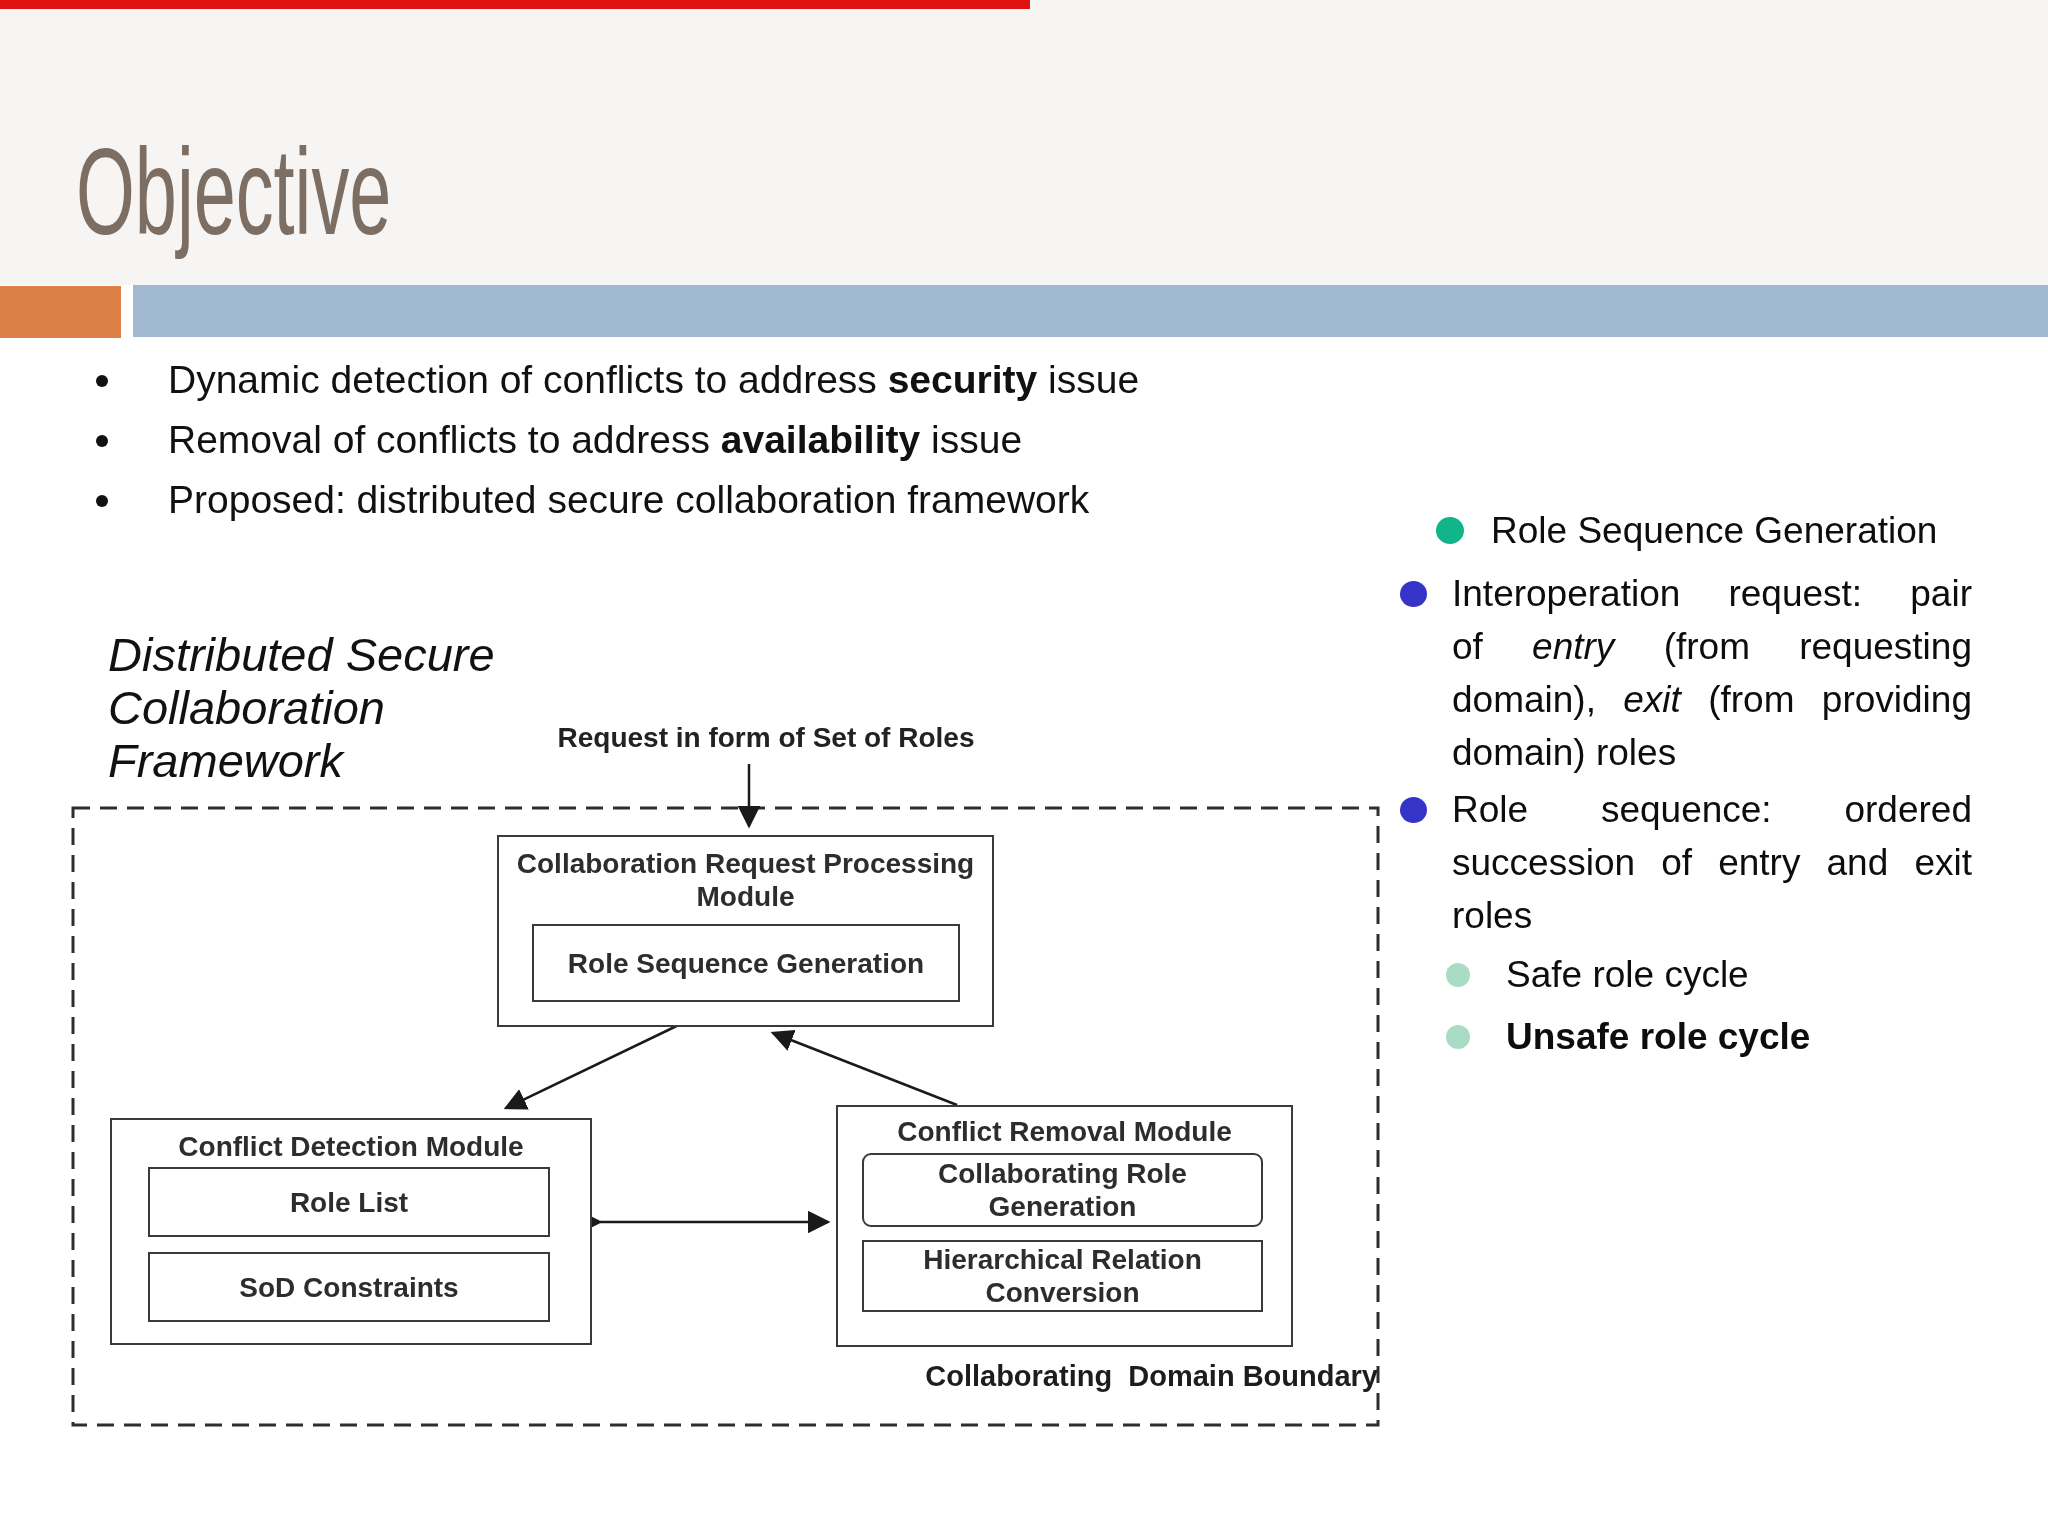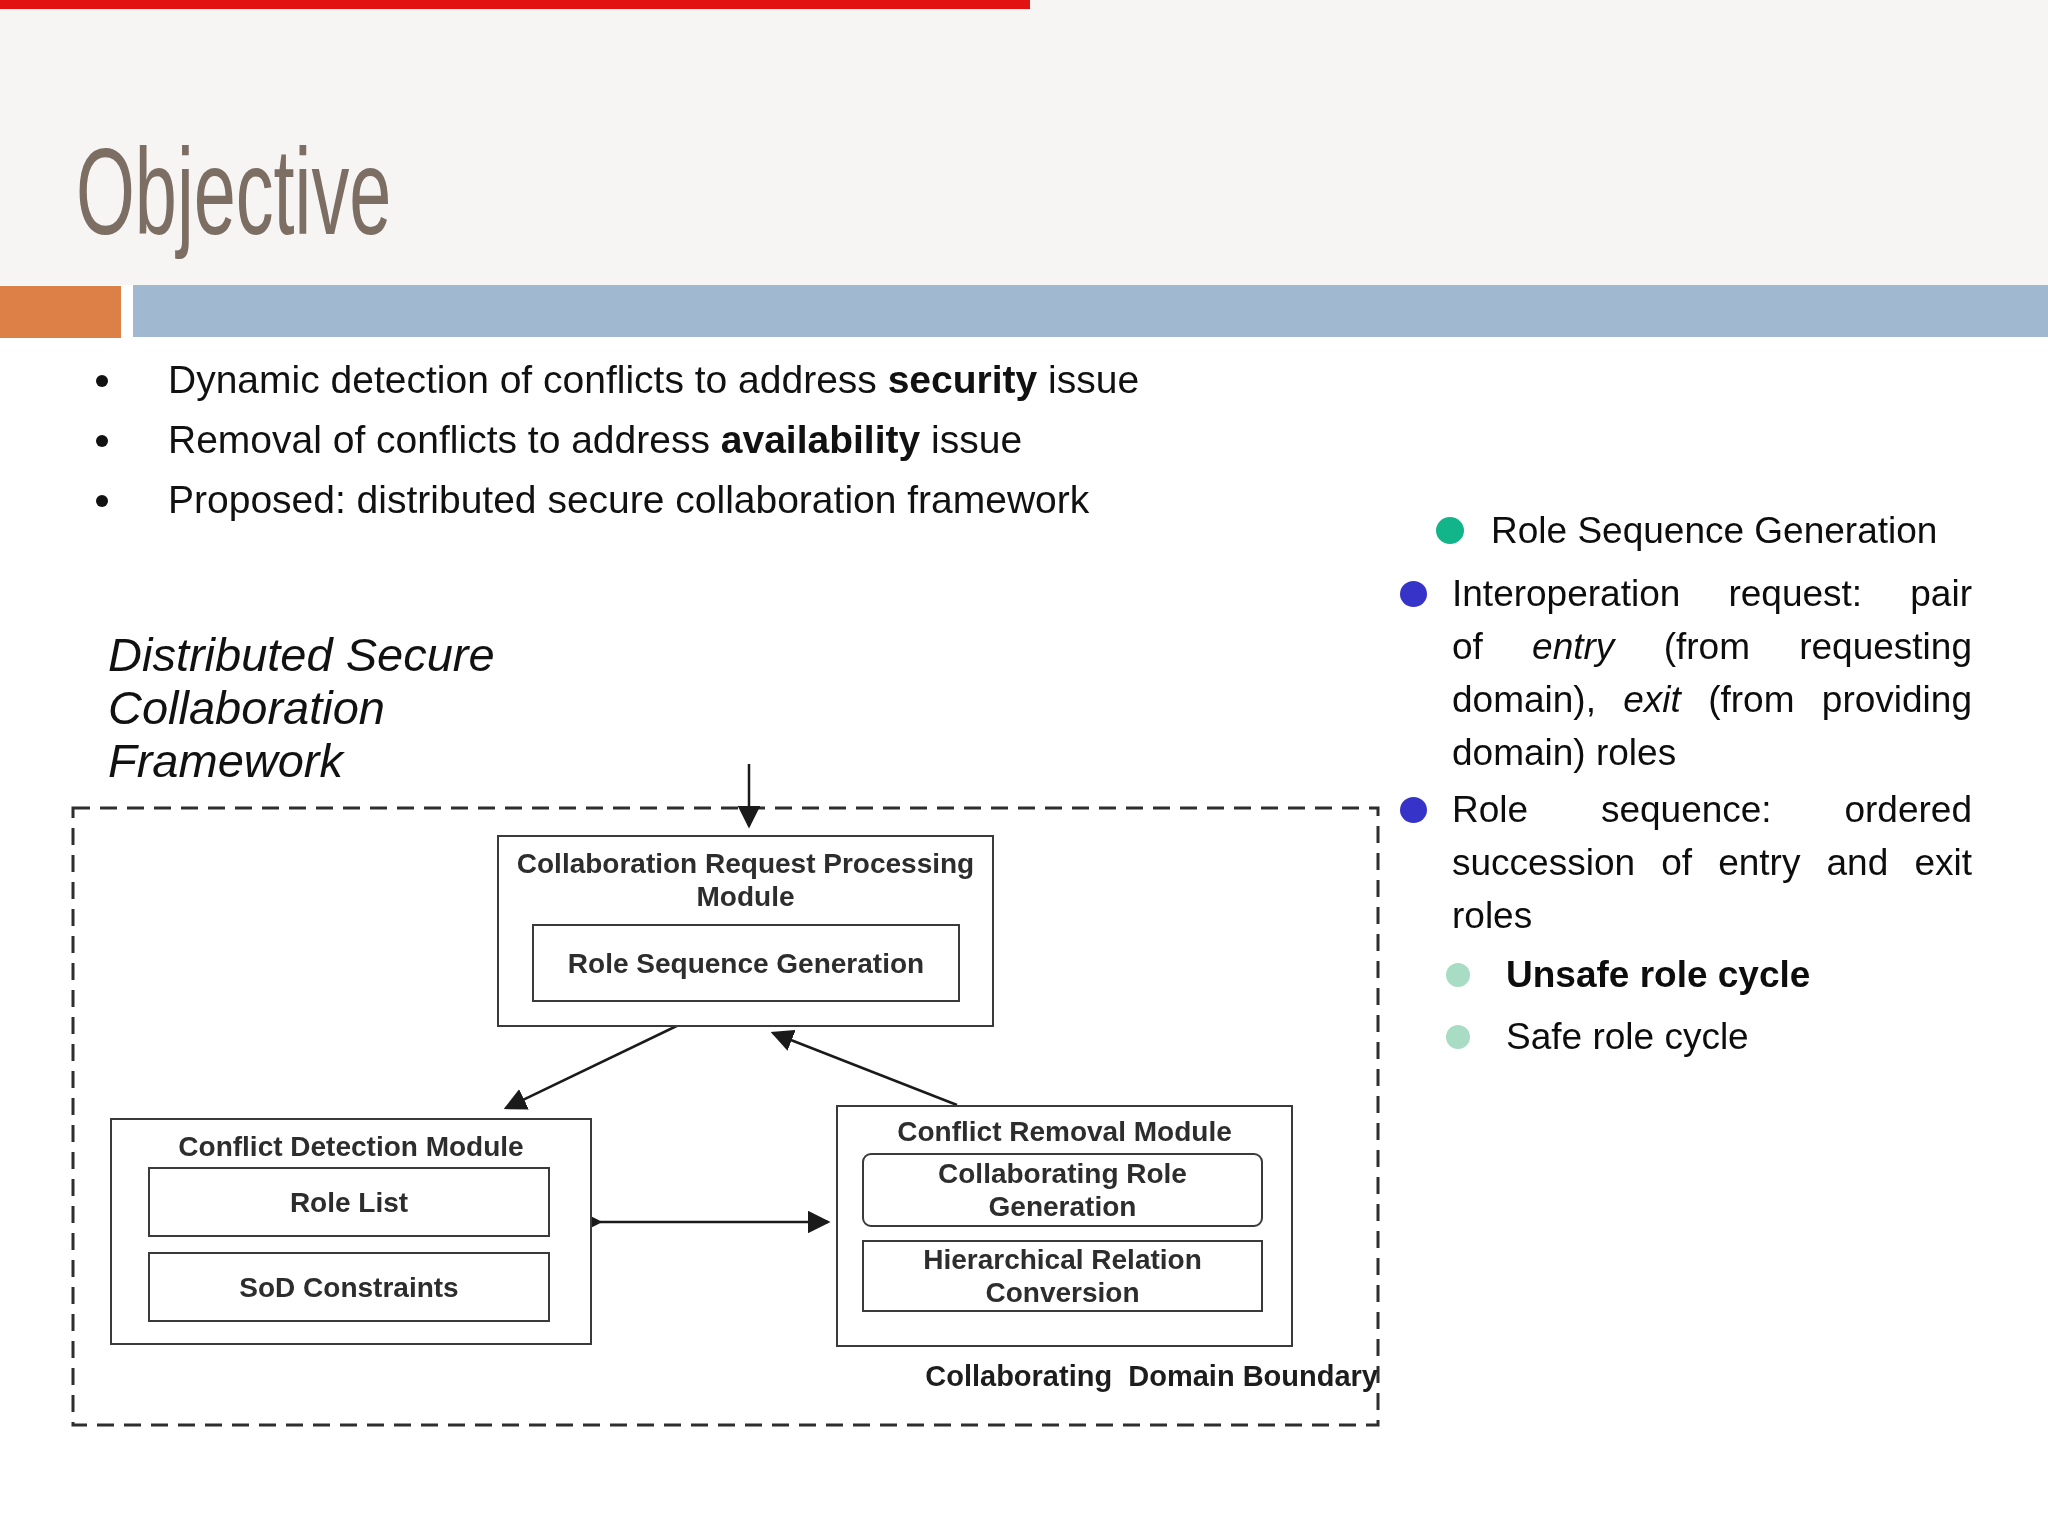--- a/index.html
+++ b/index.html
@@ -123,31 +123,32 @@
             <span>entry</span>
             <span>and</span>
             <span>exit</span>
           </div>
           <div class="r-line"><span>roles</span></div>
         </div>
       </div>
       <div class="r-item lv2">
         <span class="dot" style="background: rgb(169, 220, 196);"></span>
         <div class="txt">
-          <div class="r-line"><b>Unsafe </b><b>role </b><b>cycle</b></div>
+          <div class="r-line"><span>Safe </span><span>role </span><span>cycle</span></div>
         </div>
       </div>
       <div class="r-item lv2">
         <span class="dot" style="background: rgb(169, 220, 196);"></span>
         <div class="txt">
-          <div class="r-line"><span>Safe </span><span>role </span><span>cycle</span></div>
+          <div class="r-line"><b>Unsafe </b><b>role </b><b>cycle</b></div>
         </div>
       </div>
     </div>
 
+  <div id="request-label">Request in form of Set of Roles</div>
 
   <svg id="diagram-svg" width="2048" height="1536" viewBox="0 0 2048 1536">
     <defs>
       <marker id="ah" markerWidth="10" markerHeight="9" refX="8" refY="4.5" orient="auto">
         <path d="M0,0 L9,4.5 L0,9 Z" fill="#1a1a1a"></path>
       </marker>
     </defs>
     <rect x="73" y="808" width="1305" height="617" fill="none" stroke="#2e2e2e" stroke-width="3" stroke-dasharray="17 10"></rect>
     <line x1="749" y1="764" x2="749" y2="826" stroke="#1a1a1a" stroke-width="2.5" marker-end="url(#ah)"></line>
     <line x1="687" y1="1021" x2="506" y2="1108" stroke="#1a1a1a" stroke-width="2.5" marker-end="url(#ah)"></line>

